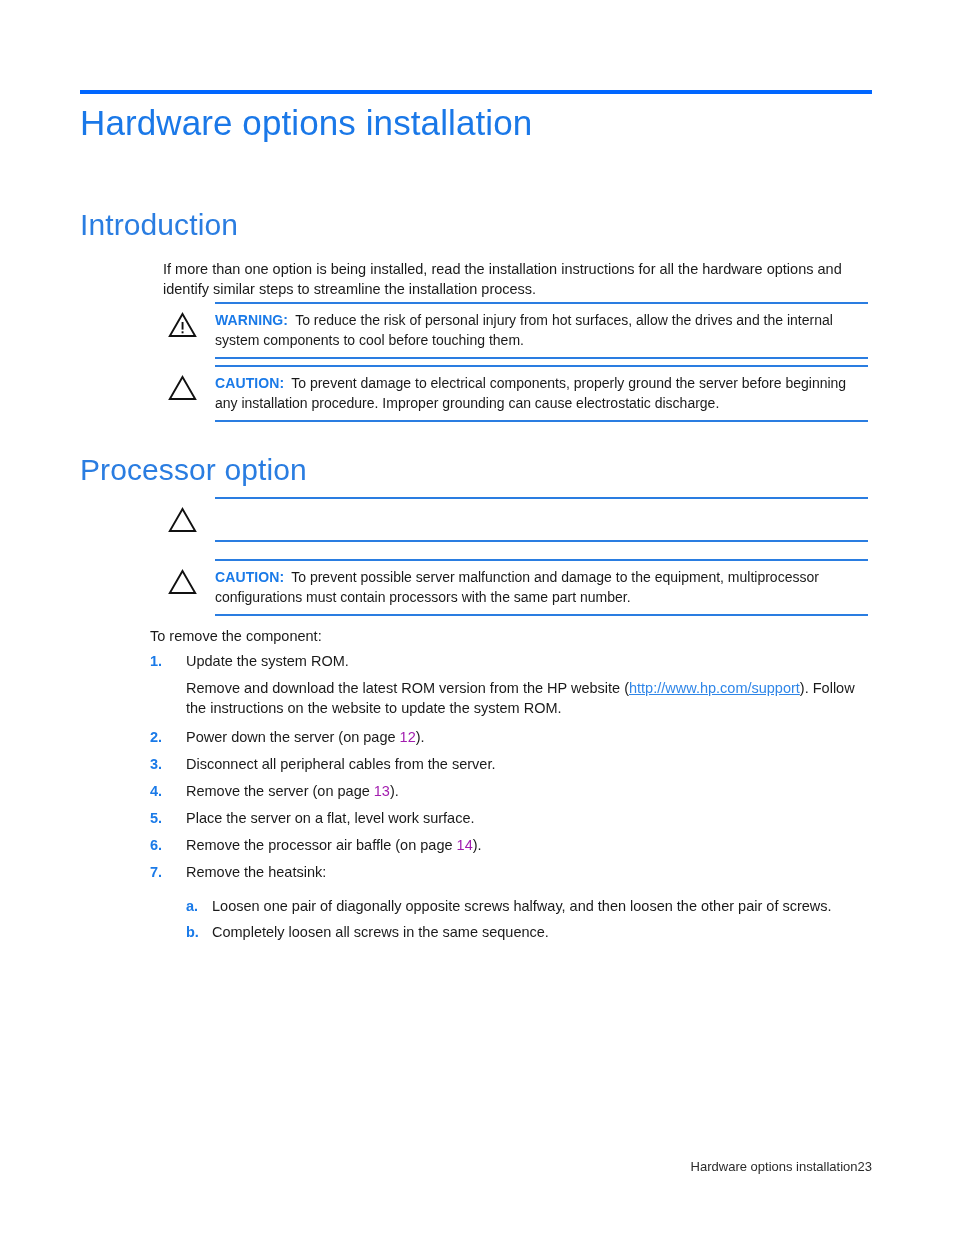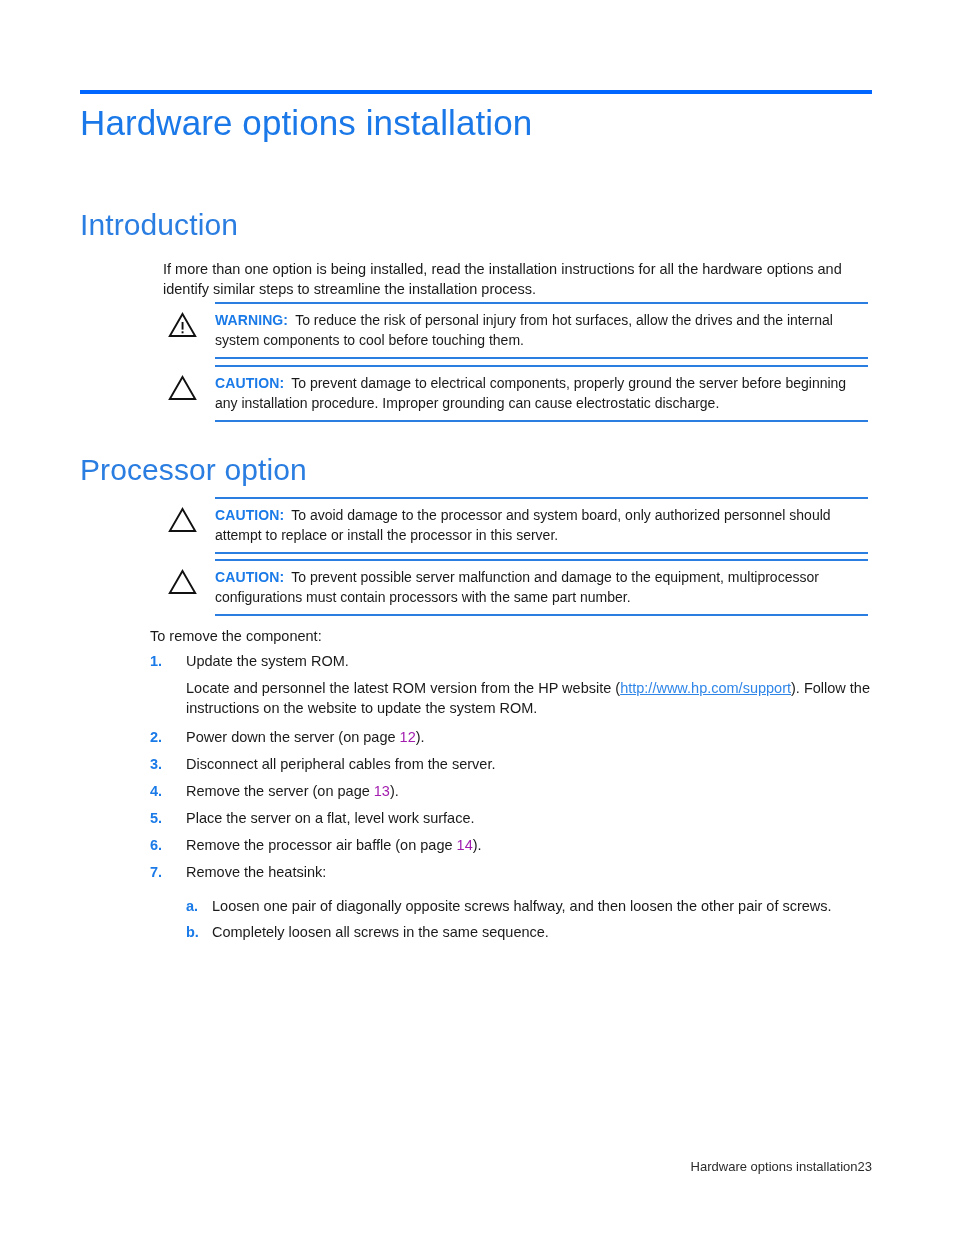--- a/index.html
+++ b/index.html
@@ -248,23 +248,20 @@
   <div class="section-title" id="section-processor">Processor option</div>
 
   <div class="alert" style="top:497px;">
     <div class="rule"></div>
     <div class="alert-body">
       <div class="alert-icon">
         <svg width="29" height="26" viewBox="0 0 29 26" aria-hidden="true">
           <path d="M14.5 2 L27.2 24 L1.8 24 Z" fill="none" stroke="#111111" stroke-width="1.9" stroke-linejoin="miter"></path>
         </svg>
       </div>
-      <div class="alert-text">
-        <span class="alert-label">CAUTION:</span><span class="alert-gap"></span><span>To avoid damage to the processor and system board, only authorized personnel should attempt to replace or install the processor in this server.</span>
-      </div>
     </div>
     <div class="rule bottom"></div>
   </div>
 
   <div class="alert" style="top:559px;">
     <div class="rule"></div>
     <div class="alert-body">
       <div class="alert-icon">
         <svg width="29" height="26" viewBox="0 0 29 26" aria-hidden="true">
           <path d="M14.5 2 L27.2 24 L1.8 24 Z" fill="none" stroke="#111111" stroke-width="1.9" stroke-linejoin="miter"></path>
@@ -279,21 +276,21 @@
 
   <div class="intro-line">To remove the component:</div>
 
   <div class="steps">
 
     <div class="step">
       <div class="step-num">1.</div>
       <div class="step-text">Update the system ROM.</div>
     </div>
     <div class="step-detail">
-      <span>Locate and personnel the latest ROM version from the HP website (</span><a class="doclink" href="#">http://www.hp.com/support</a><span>). Follow the instructions on the website to update the system ROM.</span>
+      <span>Remove and download the latest ROM version from the HP website (</span><a class="doclink" href="#">http://www.hp.com/support</a><span>). Follow the instructions on the website to update the system ROM.</span>
     </div>
 
     <div class="step">
       <div class="step-num">2.</div>
       <div class="step-text">
         <span>Power down the server (on page </span><a class="pageref" href="#">12</a><span>).</span>
       </div>
     </div>
 
     <div class="step">

